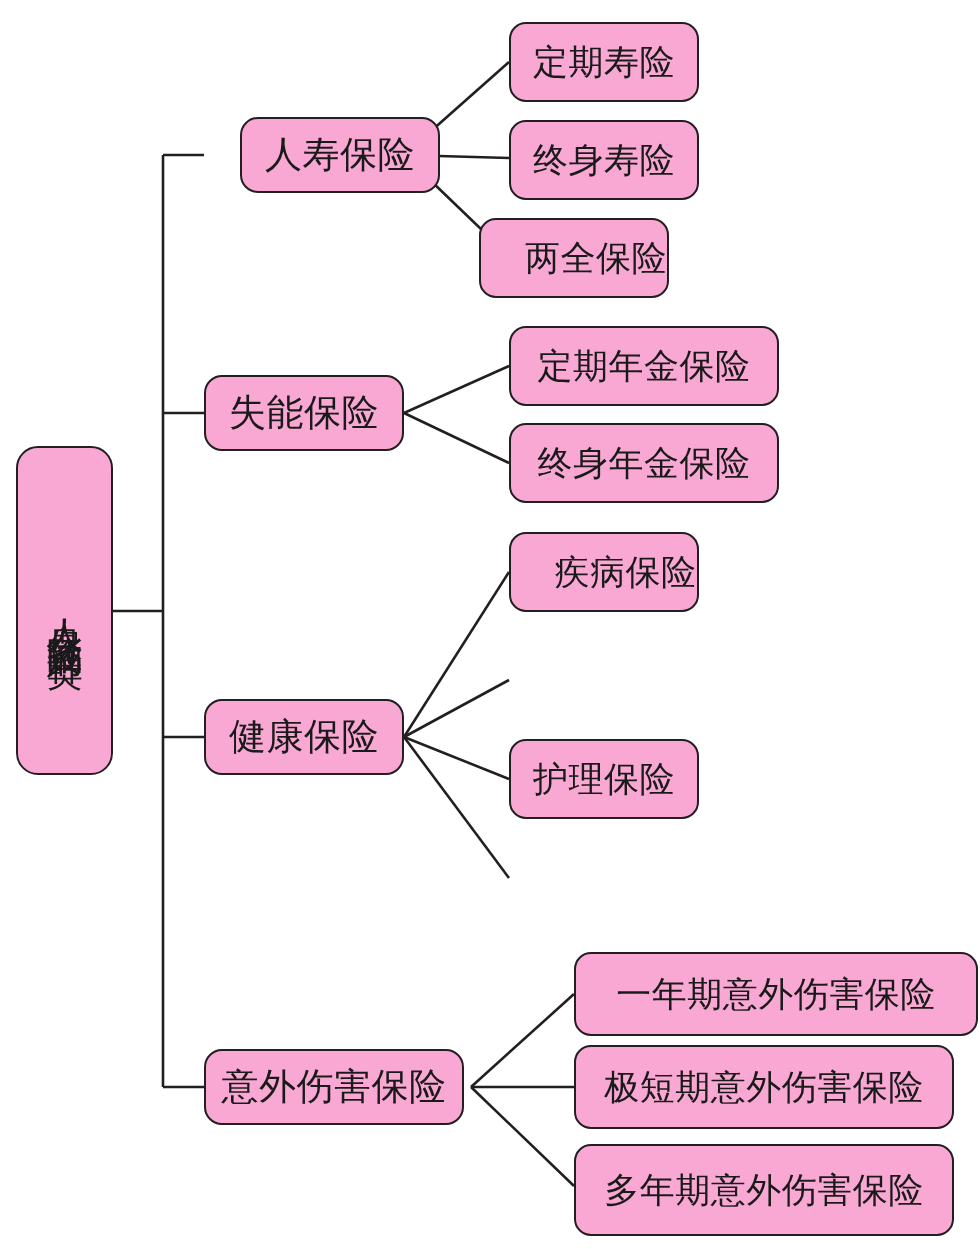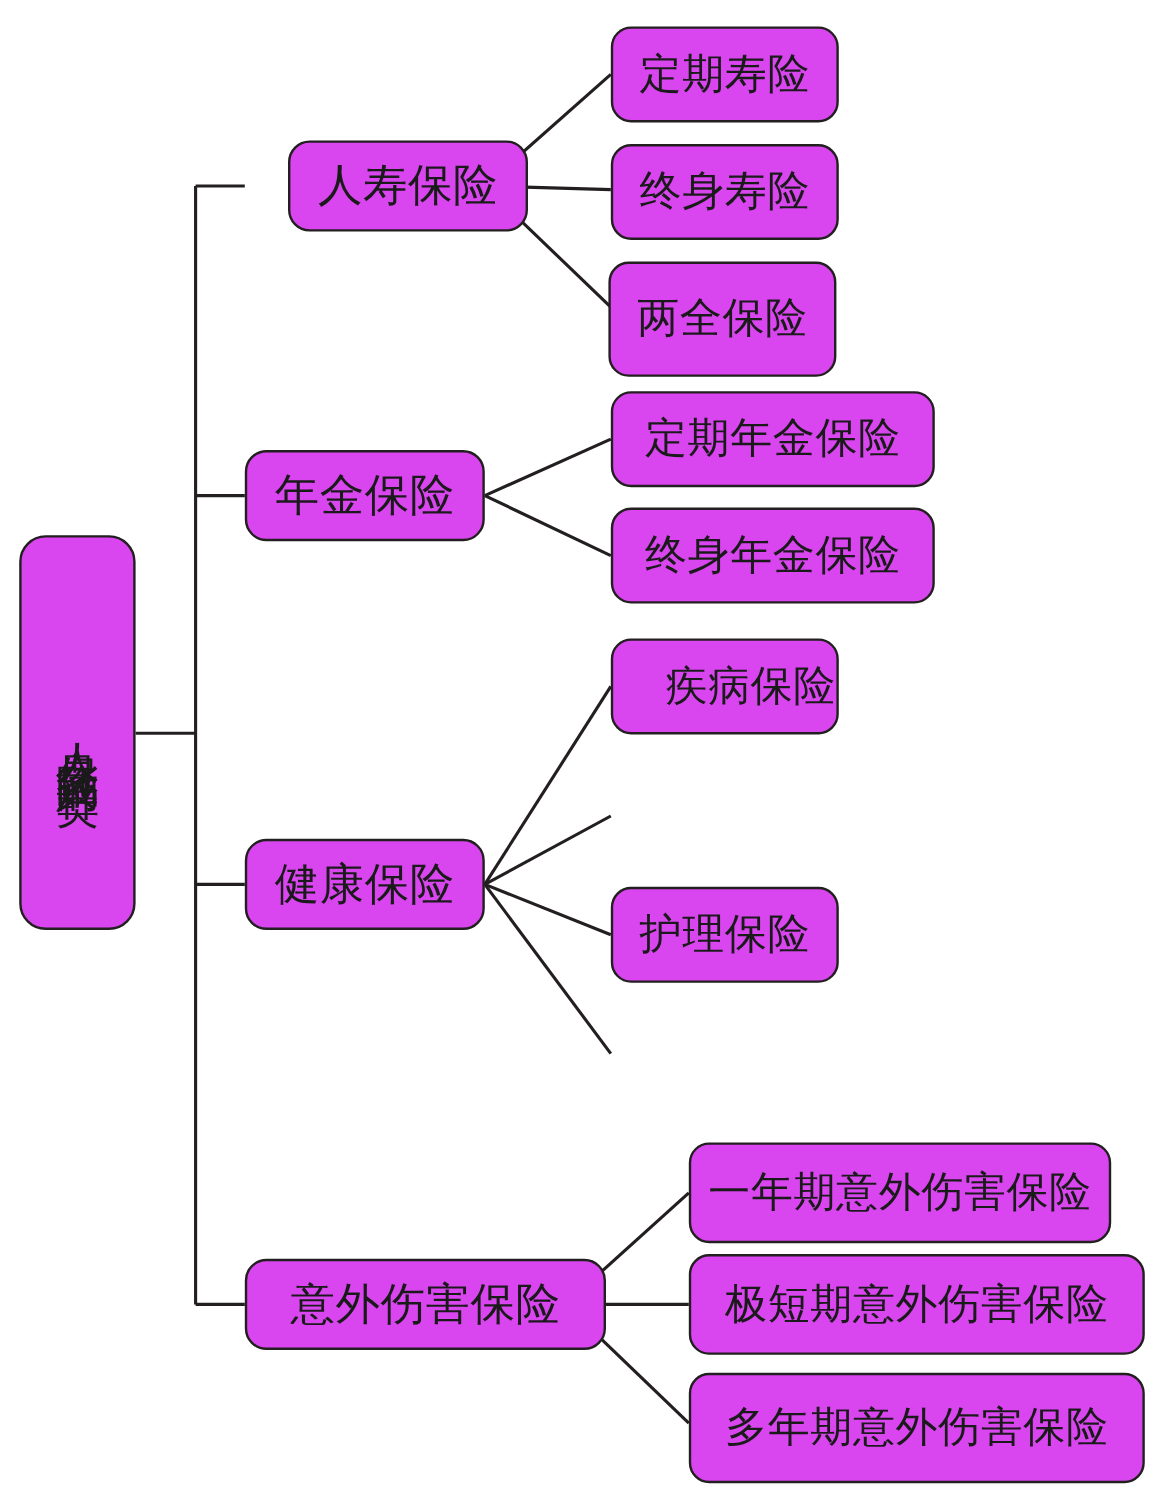--- a/index.html
+++ b/index.html
@@ -24,21 +24,21 @@
     top: 0;
     width: 980px;
     height: 1249px;
     pointer-events: none;
   }
   .node {
     position: absolute;
     box-sizing: border-box;
     border: 2.2px solid #231f20;
     border-radius: 18px;
-    background: #d946ef;
+    background: #f9a8d4;
     display: flex;
     align-items: center;
     justify-content: center;
     color: #1a1a1a;
     letter-spacing: 0.5px;
     z-index: 2;
   }
   .node-label {
     display: block;
     white-space: nowrap;
@@ -111,26 +111,26 @@
   </div>
 
   <div class="node leaf" style="left:509px; top:22px; width:190px; height:80px;">
     <span class="node-label">定期寿险</span>
   </div>
 
   <div class="node leaf" style="left:509px; top:120px; width:190px; height:80px;">
     <span class="node-label">终身寿险</span>
   </div>
 
-  <div class="node leaf" style="left:507px; top:218px; width:190px; height:96px;">
+  <div class="node leaf" style="left:479px; top:218px; width:190px; height:80px;justify-content:flex-end;">
     <span class="node-label">两全保险</span>
   </div>
 
   <div class="node level2" style="left:204px; top:375px; width:200px; height:76px;">
-    <span class="node-label">年金保险</span>
+    <span class="node-label">失能保险</span>
   </div>
 
   <div class="node leaf" style="left:509px; top:326px; width:270px; height:80px;">
     <span class="node-label">定期年金保险</span>
   </div>
 
   <div class="node leaf" style="left:509px; top:423px; width:270px; height:80px;">
     <span class="node-label">终身年金保险</span>
   </div>
 
@@ -141,25 +141,25 @@
   <div class="node leaf" style="left:509px; top:532px; width:190px; height:80px;padding-left:43px;">
     <span class="node-label">疾病保险</span>
   </div>
 
 
   <div class="node leaf" style="left:509px; top:739px; width:190px; height:80px;">
     <span class="node-label">护理保险</span>
   </div>
 
 
-  <div class="node level2" style="left:204px; top:1049px; width:301px; height:76px;">
+  <div class="node level2" style="left:204px; top:1049px; width:260px; height:76px;">
     <span class="node-label">意外伤害保险</span>
   </div>
 
-  <div class="node leaf" style="left:574px; top:952px; width:352px; height:84px;text-align:center;">
+  <div class="node leaf" style="left:574px; top:952px; width:404px; height:84px;text-align:center;">
     <span class="node-label">一年期意外伤害保险</span>
   </div>
 
   <div class="node leaf" style="left:574px; top:1045px; width:380px; height:84px;">
     <span class="node-label">极短期意外伤害保险</span>
   </div>
 
   <div class="node leaf" style="left:574px; top:1144px; width:380px; height:92px;">
     <span class="node-label">多年期意外伤害保险</span>
   </div>

